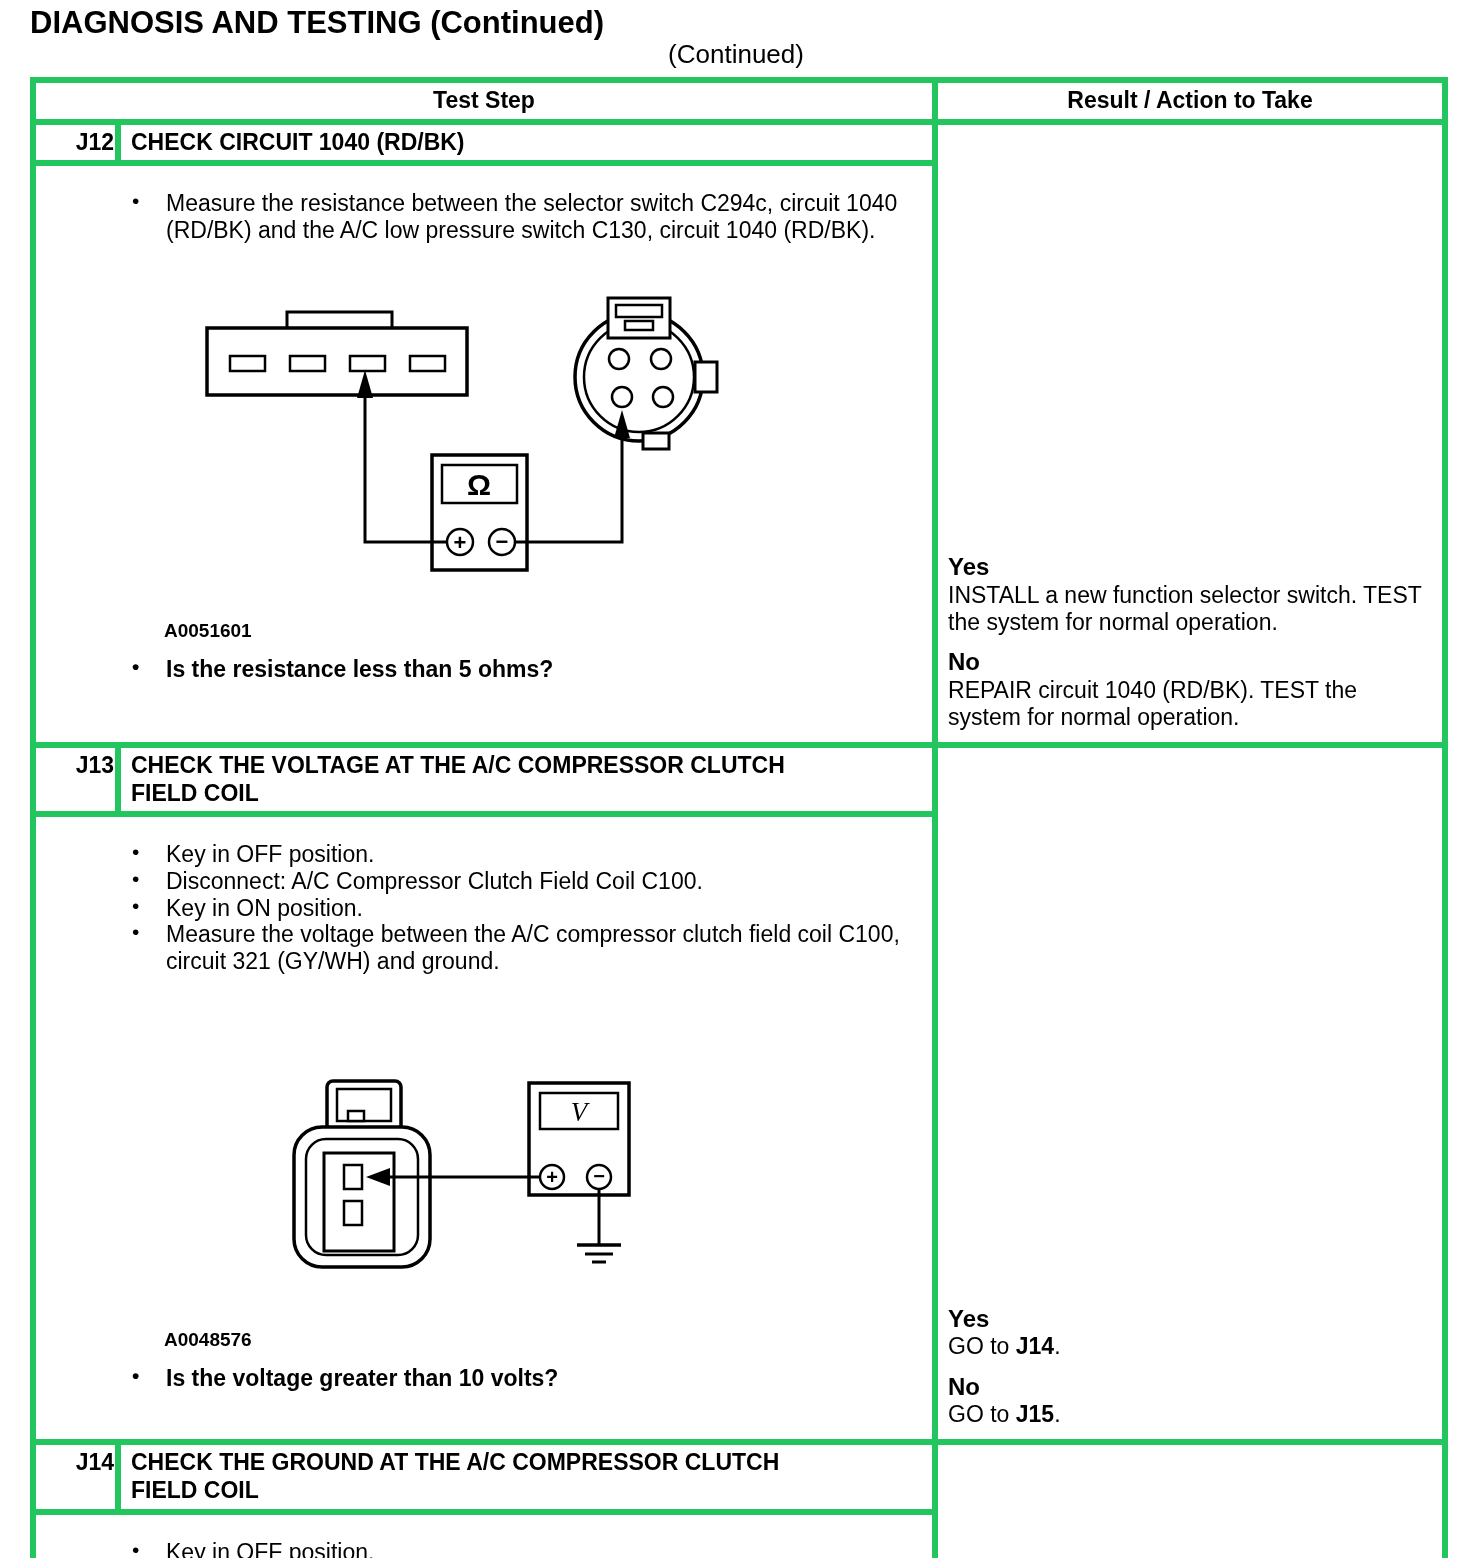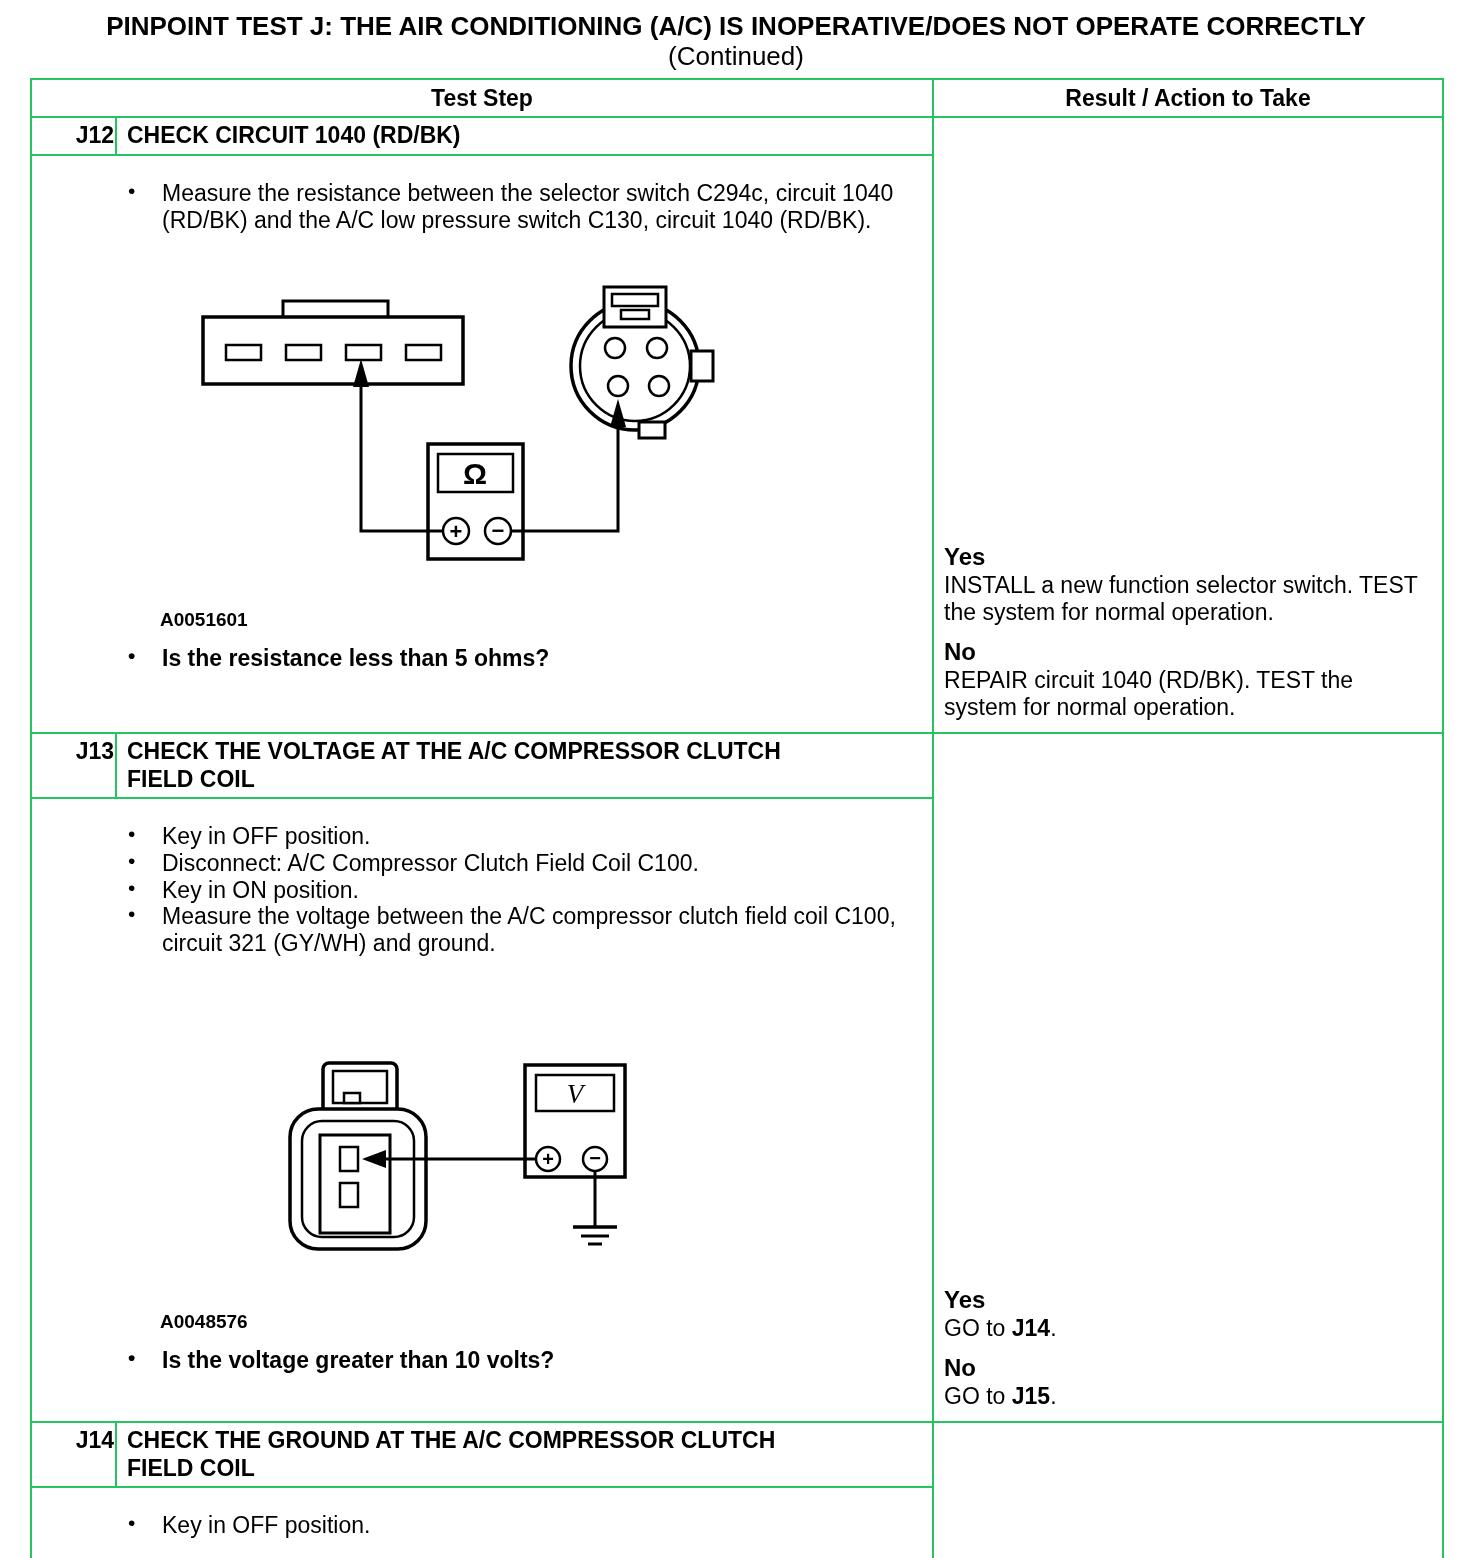--- a/index.html
+++ b/index.html
@@ -20,21 +20,21 @@
   }
   .doc-subtitle2 {
     font-size: 26px; font-weight: normal;
     text-align: center; line-height: 1.1;
   }
 
   table.diag-table {
     border-collapse: collapse; table-layout: fixed;
     width: 1412px; margin: 8px 0 0 30px;
   }
-  .diag-table th, .diag-table td { border: 2px solid #22c55e; vertical-align: top; }
+  .diag-table th, .diag-table td { border: 6px solid #22c55e; vertical-align: top; }
 
   .diag-table th {
     font-size: 23px; font-weight: bold; text-align: center;
     vertical-align: middle; height: 32px; padding: 2px 0;
   }
 
   td.step-id {
     font-size: 23px; font-weight: bold; text-align: right;
     padding-top: 4px;
   }
@@ -72,21 +72,21 @@
   svg.diagram { display: block; }
   #diagram-j12 { margin: 48px 0 0 108px; }
   #diagram-j13 { margin: 102px 0 0 248px; }
   #figure-j13 { margin-top: 52px; }
 </style>
 </head>
 <body>
 
 <div class="page">
 
-  <div class="doc-subtitle">PINPOINT TEST J: THE AIR CONDITIONING (A/C) IS INOPERATIVE/DOES NOT OPERATE CORRECTLY</div>
+  <div class="doc-title">DIAGNOSIS AND TESTING (Continued)</div>
   <div class="doc-subtitle2">(Continued)</div>
 
   <table class="diag-table">
     <colgroup>
       <col style="width:85px">
       <col style="width:817px">
       <col style="width:510px">
     </colgroup>
     <thead>
       <tr>

